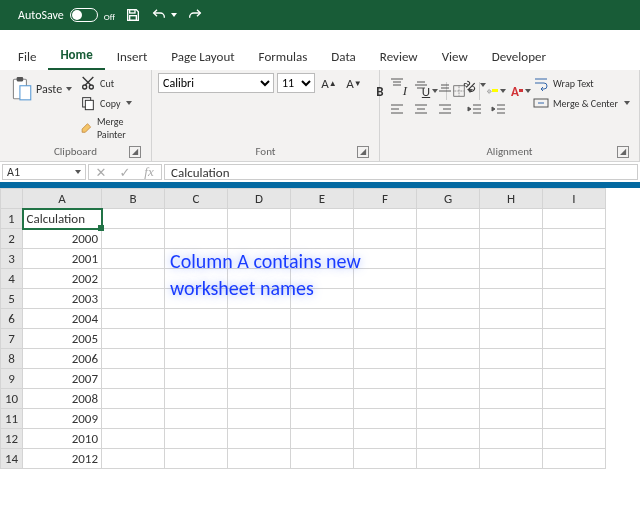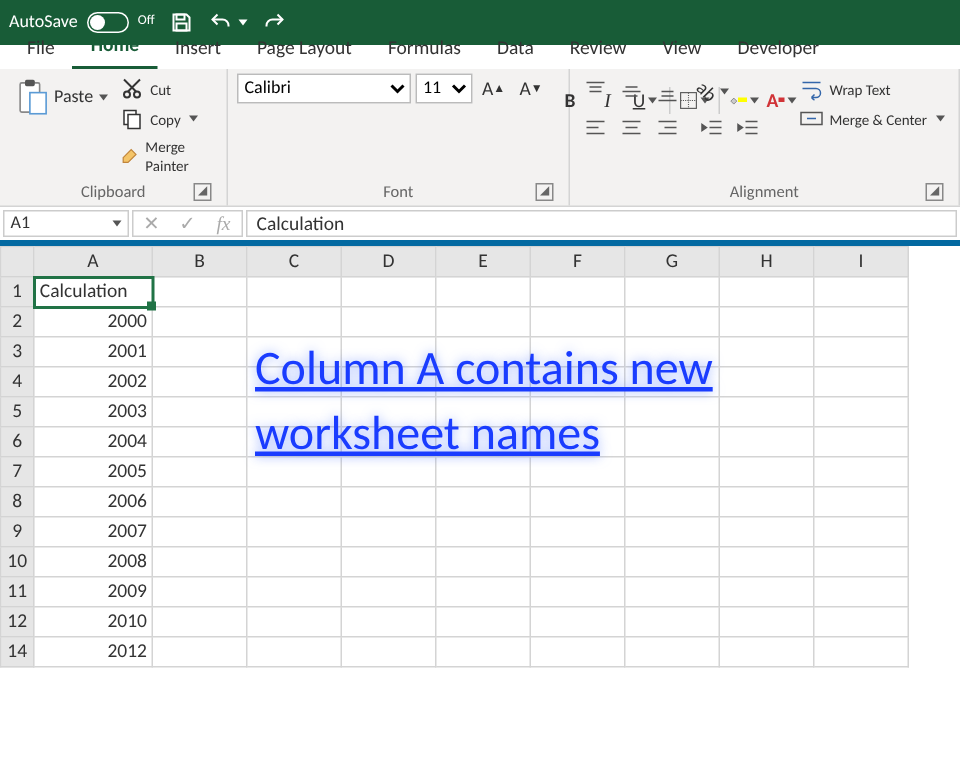--- a/index.html
+++ b/index.html
@@ -1,27 +1,27 @@
 <!DOCTYPE html>
 <html><head>
 <meta charset="utf-8">
 <style>
   * { box-sizing: border-box; margin: 0; padding: 0; font-family: "Segoe UI", Calibri, sans-serif; }
   body { width: 640px; height: 513px; background: #fff; overflow: hidden; font-size: 12px; color: #333; }
 
   
   .titlebar { height: 30px; background: #185c37; display: flex; align-items: center; padding: 0 6px; color: #fff; gap: 10px; }
-  .autosave { display: flex; align-items: flex-start; gap: 6px; font-size: 12px; }
+  .autosave { display: flex; align-items: flex-end; gap: 6px; font-size: 12px; margin-left: 12px; }
   .switch { width: 28px; height: 14px; border: 1px solid #fff; border-radius: 8px; position: relative; }
   .switch::after { content:""; width:10px; height:10px; background:#fff; border-radius:50%; position:absolute; top:1px; left:1px; }
   .tb-btn { display:flex; align-items:center; gap:2px; color:#fff; }
   .tb-btn svg { width:16px; height:16px; }
 
   
-  .tabs { height: 16px; background:#fff; display:flex; align-items:flex-end; padding:0 6px; gap:0; border-bottom:none; }
+  .tabs { height: 40px; background:#fff; display:flex; align-items:flex-end; padding:0 6px; gap:0; border-bottom:none; }
   .tab { padding: 6px 12px 6px; font-size:13px; color:#333; cursor:pointer; }
   .tab.active { color:#185c37; border-bottom:2px solid #185c37; font-weight:600; }
   .tab.file { color:#333; }
 
   
   .ribbon { height: 92px; background:#f3f2f1; border-bottom:1px solid #d4d4d4; display:flex; position:relative; }
   .group { display:flex; flex-direction:column; border-right:1px solid #d4d4d4; padding:2px 6px 0; }
   .group-body { flex:1; display:flex; align-items:flex-start; gap:4px; }
   .group-label { text-align:center; font-size:11px; color:#666; padding:2px 0 3px; position:relative; }
   .launcher { position:absolute; right:4px; bottom:3px; width:12px; height:12px; border:1px solid #888; font-size:8px; line-height:9px; text-align:center; color:#666; }
@@ -34,42 +34,42 @@
   .font-row1{display:flex;gap:3px;align-items:center;}
   .font-row2{display:flex;gap:3px;align-items:center;margin-top:8px;}
   select.font-name{width:116px;height:20px;font-size:12px;border:1px solid #bbb;background:#fff;}
   select.font-size{width:38px;height:20px;font-size:12px;border:1px solid #bbb;background:#fff;}
   .fbtn{width:22px;height:22px;display:flex;align-items:center;justify-content:center;border:1px solid transparent;cursor:pointer;font-size:13px;}
   .color-bar{display:inline-block;width:14px;height:3px;margin-top:-2px;}
   .align-grid{display:grid;grid-template-columns:repeat(3,22px);grid-auto-rows:22px;gap:2px;}
   .align-extra{display:grid;grid-template-columns:repeat(2,22px);grid-auto-rows:22px;gap:2px;margin-left:6px;}
 
   
-  .fbar-row{height:26px;display:flex;align-items:stretch;border-bottom:4px solid #0369a1;}
+  .fbar-row{height:26px;display:flex;align-items:stretch;border-bottom:6px solid #0369a1;}
   .namebox{width:84px;border:1px solid #ccc;margin:2px;display:flex;align-items:center;padding:0 4px;font-size:12px;justify-content:space-between;}
   .fx-btns{display:flex;align-items:center;border:1px solid #ccc;margin:2px 0 2px 0;}
   .fx-btns .fbtn{width:24px;height:100%;color:#aaa;}
   .fx-label{font-style:italic;font-family:"Times New Roman",serif;color:#555;}
   .fbar{flex:1;border:1px solid #ccc;margin:2px;padding:0 6px;display:flex;align-items:center;font-size:13px;}
 
   
   .sheet{position:relative; width:100%; height:calc(513px - 30px - 28px - 92px - 26px); overflow:hidden;}
   table.grid{border-collapse:collapse;table-layout:fixed;}
   .grid th,.grid td{border:1px solid #d4d4d4;height:20px;font-size:13px;padding:0 3px;background:#fff;}
   .grid thead th{background:#e6e6e6;font-weight:normal;text-align:center;color:#333;}
   .grid tbody th{background:#e6e6e6;font-weight:normal;text-align:center;width:22px;color:#333;}
   .corner{background:#e6e6e6;width:22px;}
   .colw{width:63px;}
   .colA{width:79px;}
   th.sel-col{background:#d2d2d2;border-bottom:2px solid #217346;}
   th.sel-row{background:#d2d2d2;border-right:2px solid #217346;}
   td.sel{outline:2px solid #217346;outline-offset:-1px;position:relative;}
   td.sel::after{content:"";position:absolute;right:-3px;bottom:-3px;width:6px;height:6px;background:#217346;}
   .valnum{text-align:right;}
-  .annot{position:absolute;left:170px;top:60px;color:#1a3cff;font-size:32px;font-family:Calibri,sans-serif;text-shadow:0 0 8px rgba(80,120,255,0.6);line-height:1.35;pointer-events:none;text-decoration:underline;}
+  .annot{position:absolute;left:170px;top:60px;color:#1a3cff;font-size:20px;font-family:Calibri,sans-serif;text-shadow:0 0 8px rgba(80,120,255,0.6);line-height:1.35;pointer-events:none;}
 </style>
 </head>
 <body>
 
 <div class="titlebar">
   <div class="autosave">
     <span>AutoSave</span>
     <span class="switch"></span>
     <span style="font-size:9px">Off</span>
   </div>

